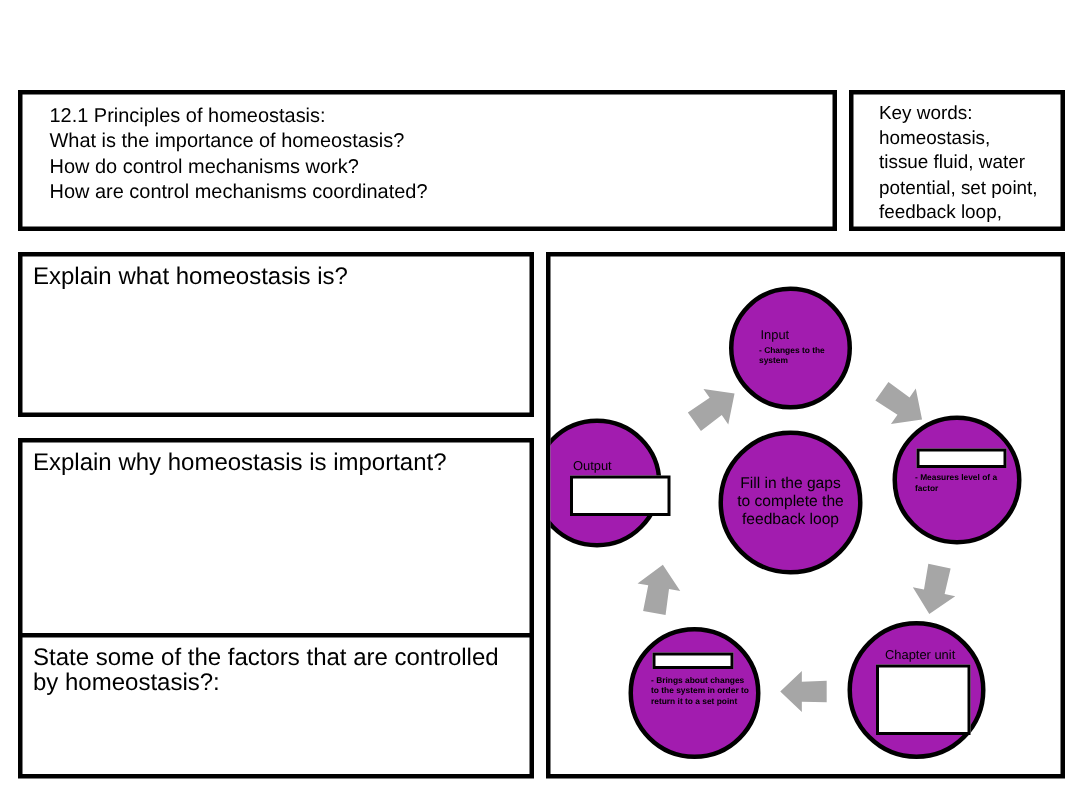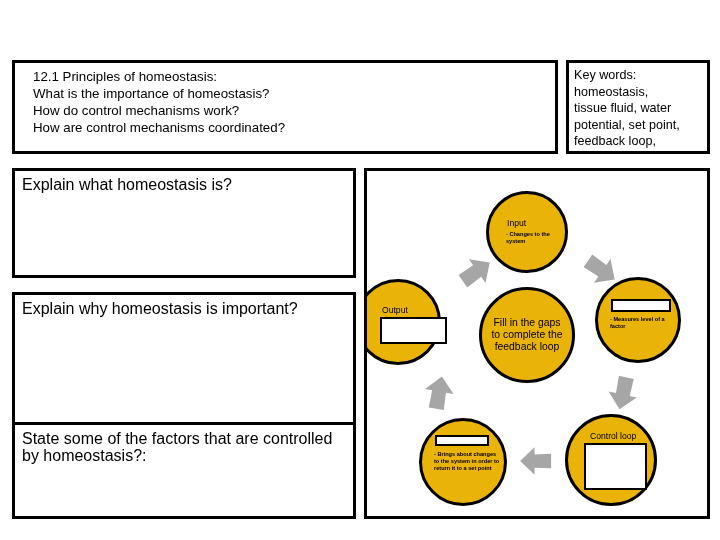--- a/index.html
+++ b/index.html
@@ -29,41 +29,41 @@
     font-size:14.5px;font-weight:bold;letter-spacing:.1px;
   }
 
   
   #objectives-box{left:12px;top:60px;width:546px;height:94px;}
   #objectives-inner{padding:5px 0 0 18px;}
   .obj-line{font-size:13.3px;line-height:17px;white-space:nowrap;}
 
   
   #keywords-box{left:566px;top:60px;width:144px;height:94px;}
-  #keywords-inner{padding:4px 0 0 5px;}
+  #keywords-inner{padding:4px 0 0 5px;margin-left:12px;}
   .kw-line{font-size:12.6px;line-height:16.5px;white-space:nowrap;}
 
   
   #answer-box-1{left:12px;top:168px;width:344px;height:110px;}
   #answer-box-2{left:12px;top:292px;width:344px;height:152px;}
   #answer-box-3{left:12px;top:422px;width:344px;height:97px;padding-left:33px;}
   .answer-prompt{
     position:absolute;left:7px;top:5px;right:7px;
     font-size:16px;line-height:17px;
   }
 
   
   #diagram-panel{left:364px;top:168px;width:346px;height:351px;overflow:hidden;}
   #diagram-stage{position:absolute;left:0;top:0;width:100%;height:100%;}
 
   .node{
     position:absolute;
     border:3px solid #000;
     border-radius:50%;
-    background:#eab308;
+    background:#a21caf;
     box-sizing:border-box;
   }
   .node-label{
     position:absolute;
     font-size:8.6px;
     line-height:10px;
     text-align:left;
     white-space:nowrap;
   }
   .node-desc{
@@ -191,21 +191,21 @@
         <div class="node-label">Input</div>
         <div class="node-desc">- Changes to the system</div>
       </div>
 
       <div class="node" id="node-receptor">
         <div class="blank-rect"></div>
         <div class="node-desc">- Measures level of a factor</div>
       </div>
 
       <div class="node" id="node-control">
-        <div class="node-label">Control loop</div>
+        <div class="node-label">Chapter unit</div>
         <div class="blank-rect"></div>
       </div>
 
       <div class="node" id="node-effector">
         <div class="blank-rect"></div>
         <div class="node-desc">- Brings about changes to the system in order to return it to a set point</div>
       </div>
 
       <div class="node" id="hub">
         <div id="hub-text">Fill in the gaps to complete the feedback loop</div>

